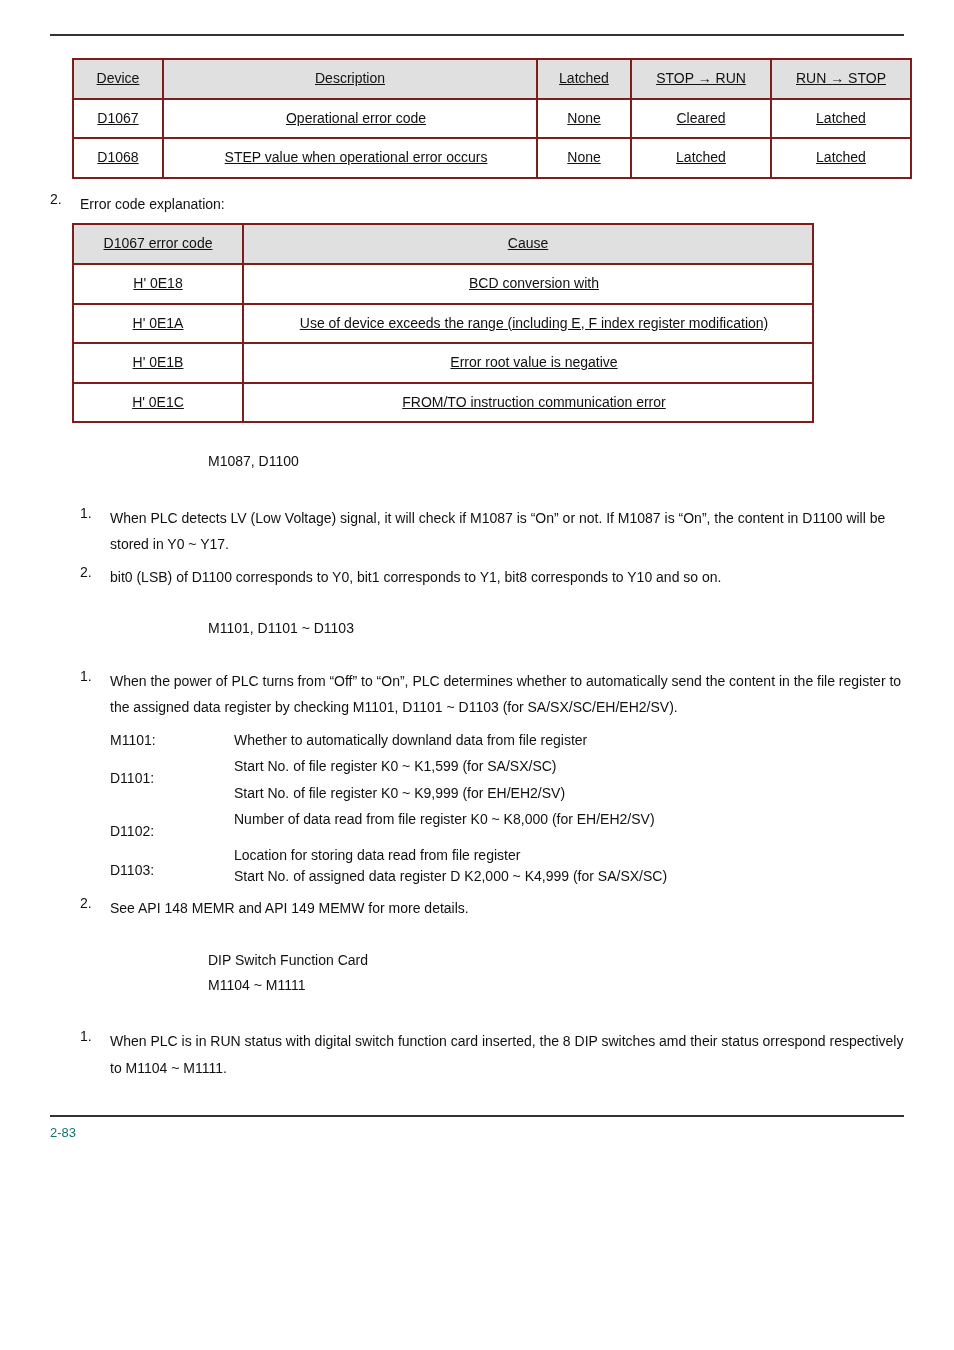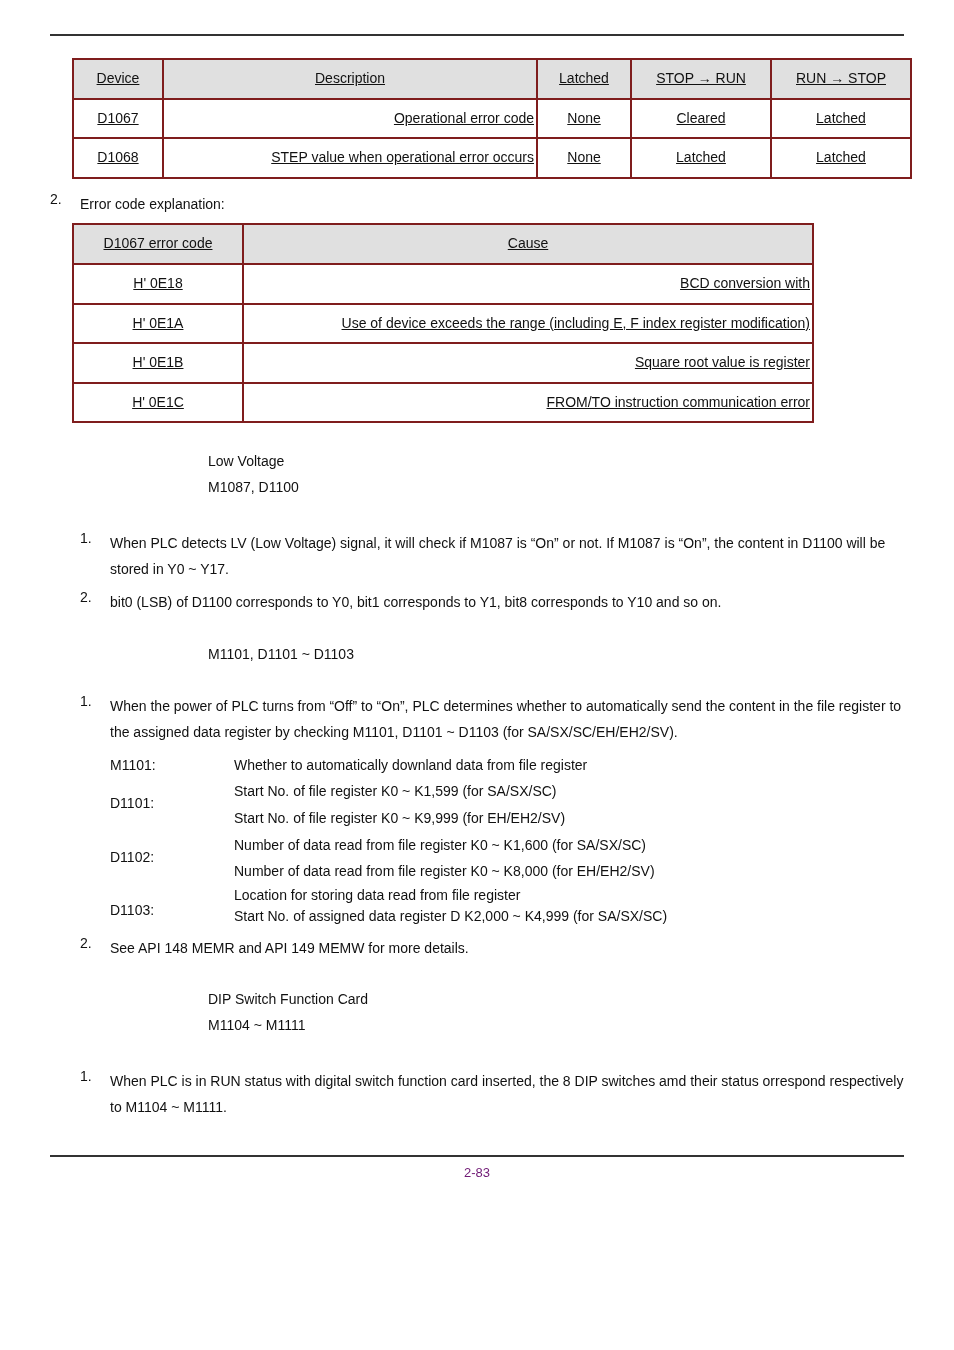--- a/index.html
+++ b/index.html
@@ -30,21 +30,21 @@
   table.t2 { width: 742px; margin-left: 22px; margin-bottom: 24px; }
   th, td {
     border: 2px solid #7f1d1d;
     padding: 9px 2px;
     text-align: center;
     vertical-align: middle;
     line-height: 1.4;
     text-decoration: underline;
   }
   th { background: #e0e0e0; font-weight: normal; }
-  td.desc { text-align: right; padding-left: 14px; }
+  td.desc { text-align: center; padding-left: 14px; }
   .num-item {
     display: flex;
     margin: 6px 0 6px 0;
   }
   .num-item-wide {
     display: flex;
     margin: 6px 0 6px 30px;
   }
   .num { width: 30px; flex-shrink: 0; }
   .num-text { flex: 1; line-height: 1.9; }
@@ -55,24 +55,24 @@
   .dl-row {
     display: flex;
     margin-left: 60px;
     line-height: 1.9;
   }
   .dl-key { width: 84px; flex-shrink: 0; }
   .dl-val { flex: 1; margin-left: 40px; }
   .footer {
     margin-top: 34px;
     border-top: 2px solid #333;
-    text-align: center;
+    text-align: left;
     padding-top: 8px;
     font-size: 13px;
-    color: #701a75;
+    color: #0f766e;
   }
 </style>
 </head>
 <body>
 
 <div class="page">
   <div class="hr-top"></div>
 
   <table class="t1">
     <colgroup>
@@ -125,31 +125,30 @@
     <tr>
           <td>H' 0E18</td>
           <td class="desc">BCD conversion with</td>
         </tr>
     <tr>
           <td>H' 0E1A</td>
           <td class="desc">Use of device exceeds the range (including E, F index register modification)</td>
         </tr>
     <tr>
           <td>H' 0E1B</td>
-          <td class="desc">Square root value is register</td>
+          <td class="desc">Error root value is negative</td>
         </tr>
     <tr>
           <td>H' 0E1C</td>
           <td class="desc">FROM/TO instruction communication error</td>
         </tr>
   </tbody>
     </table>
 
   <div class="section-heading">
-    <div>Low Voltage</div>
     <div>M1087, D1100</div>
   </div>
   <div style="height:18px"></div>
   <div class="num-item-wide">
     <div class="num">1.</div>
     <div class="num-text">When PLC detects LV (Low Voltage) signal, it will check if M1087 is “On” or not. If M1087 is “On”, the content in D1100 will be stored in Y0 ~ Y17.</div>
   </div>
   <div class="num-item-wide">
     <div class="num">2.</div>
     <div class="num-text">bit0 (LSB) of D1100 corresponds to Y0, bit1 corresponds to Y1, bit8 corresponds to Y10 and so on.</div>
@@ -171,21 +170,20 @@
   <div class="dl-row">
     <div class="dl-key" style="padding-top:12px">D1101:</div>
     <div class="dl-val">
       <div>Start No. of file register K0 ~ K1,599 (for SA/SX/SC)</div>
       <div>Start No. of file register K0 ~ K9,999 (for EH/EH2/SV)</div>
     </div>
   </div>
   <div class="dl-row">
     <div class="dl-key" style="padding-top:12px">D1102:</div>
     <div class="dl-val">
-      <div>Number of data read from file register K0 ~ K1,600 (for SA/SX/SC)</div>
       <div>Number of data read from file register K0 ~ K8,000 (for EH/EH2/SV)</div>
     </div>
   </div>
   <div class="dl-row">
     <div class="dl-key" style="padding-top:12px">D1103:</div>
     <div class="dl-val">
       <div style="line-height:1.5">Location for storing data read from file register</div>
       <div style="line-height:1.5">Start No. of assigned data register D K2,000 ~ K4,999 (for SA/SX/SC)</div>
     </div>
   </div>

